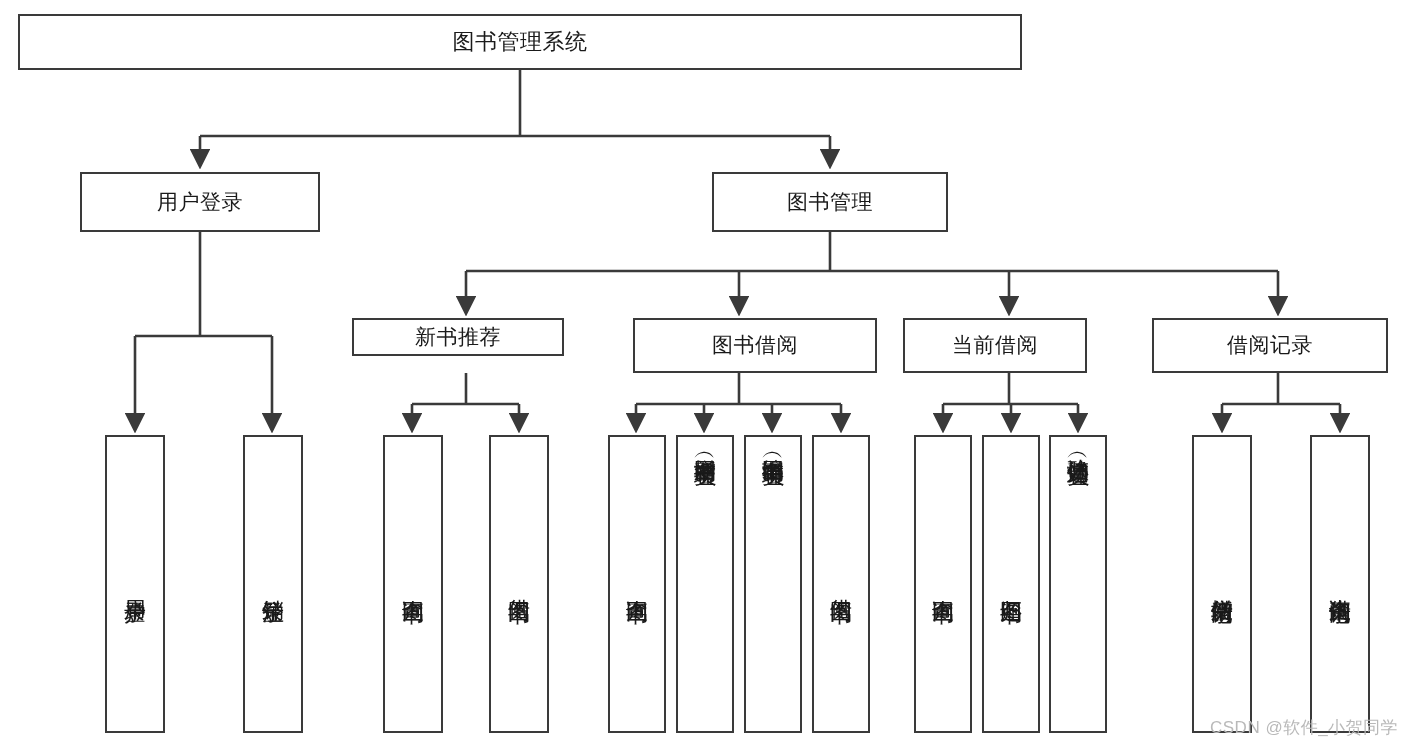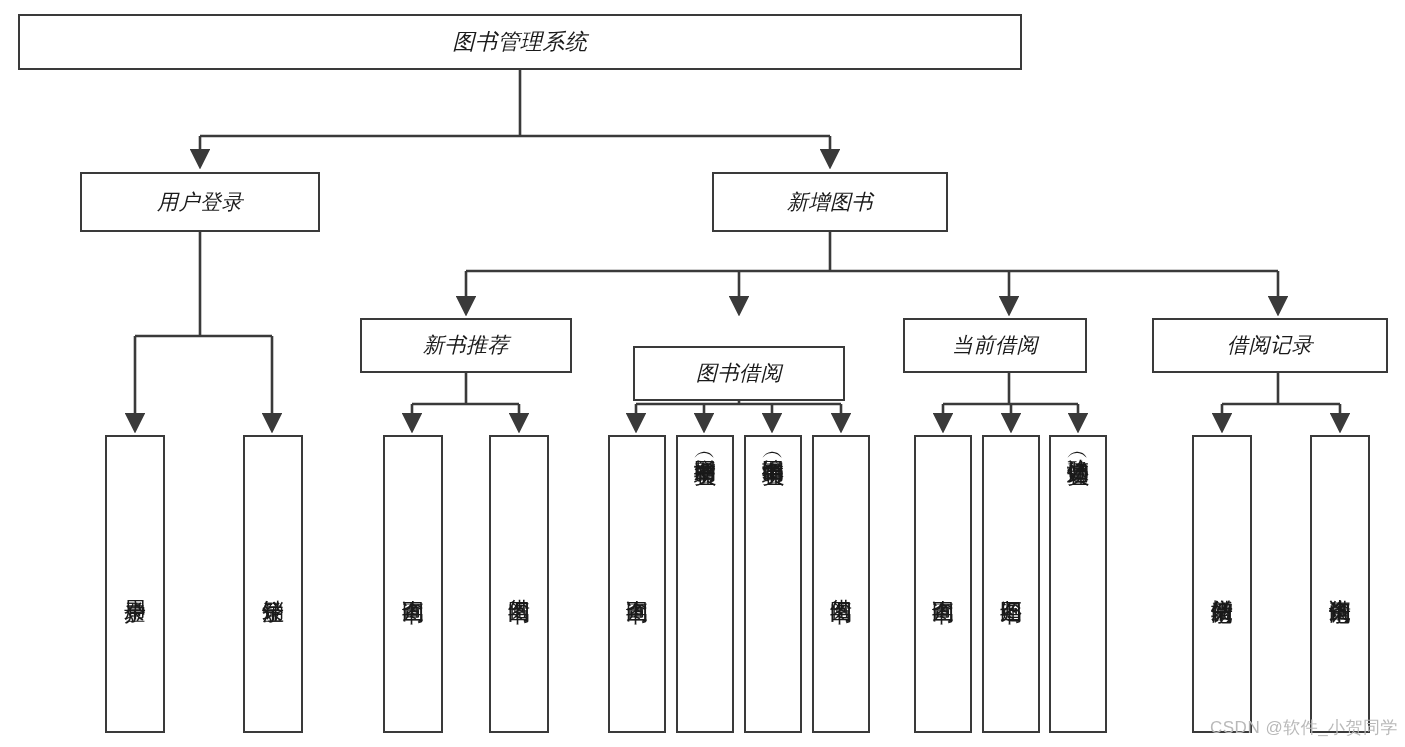--- a/index.html
+++ b/index.html
@@ -38,21 +38,20 @@
   .node-label {
     display: block;
     text-align: center;
     line-height: 1.15;
   }
   
   .node.h .node-label {
     font-size: 21px;
     letter-spacing: 0.5px;
     white-space: nowrap;
-    font-style: italic;
   }
   .node.root .node-label {
     font-size: 22px;
   }
   
   .node.v {
     align-items: flex-start;
     justify-content: center;
     padding-top: 4px;
   }
@@ -132,27 +131,27 @@
   </svg>
 
   <div class="node h root" style="left:18px; top:14px; width:1004px; height:56px;">
     <span class="node-label">图书管理系统</span>
   </div>
 
   <div class="node h" style="left:80px; top:172px; width:240px; height:60px;">
     <span class="node-label">用户登录</span>
   </div>
   <div class="node h" style="left:712px; top:172px; width:236px; height:60px;">
-    <span class="node-label">新增图书</span>
-  </div>
-
-  <div class="node h" style="left:360px; top:318px; width:212px; height:55px;">
+    <span class="node-label">图书管理</span>
+  </div>
+
+  <div class="node h" style="left:352px; top:318px; width:212px; height:38px;">
     <span class="node-label">新书推荐</span>
   </div>
-  <div class="node h" style="left:633px; top:318px; width:212px; height:55px;margin-top:28px;">
+  <div class="node h" style="left:633px; top:318px; width:244px; height:55px;">
     <span class="node-label">图书借阅</span>
   </div>
   <div class="node h" style="left:903px; top:318px; width:184px; height:55px;">
     <span class="node-label">当前借阅</span>
   </div>
   <div class="node h" style="left:1152px; top:318px; width:236px; height:55px;">
     <span class="node-label">借阅记录</span>
   </div>
 
   <div class="node v mid" style="left:105px; top:435px; width:60px; height:298px;">

